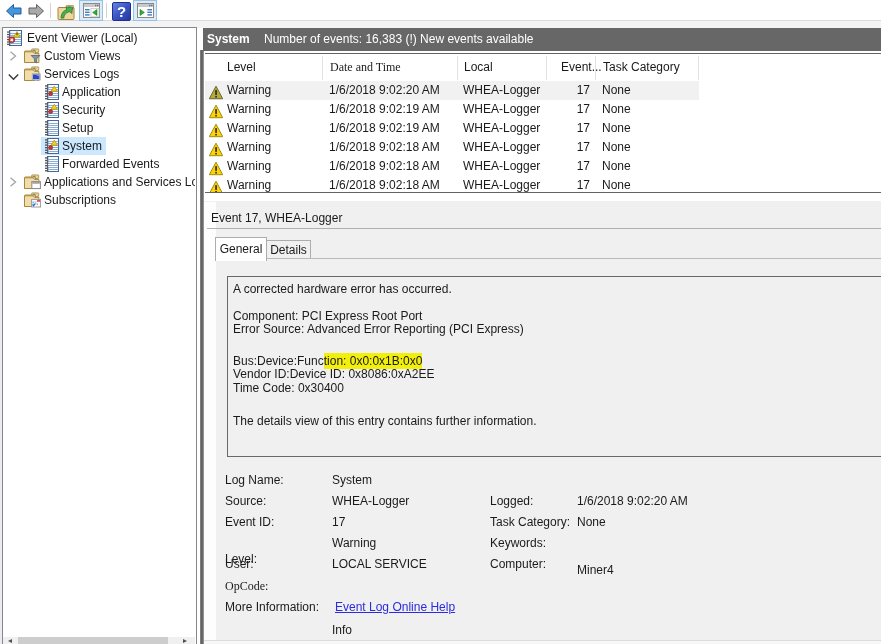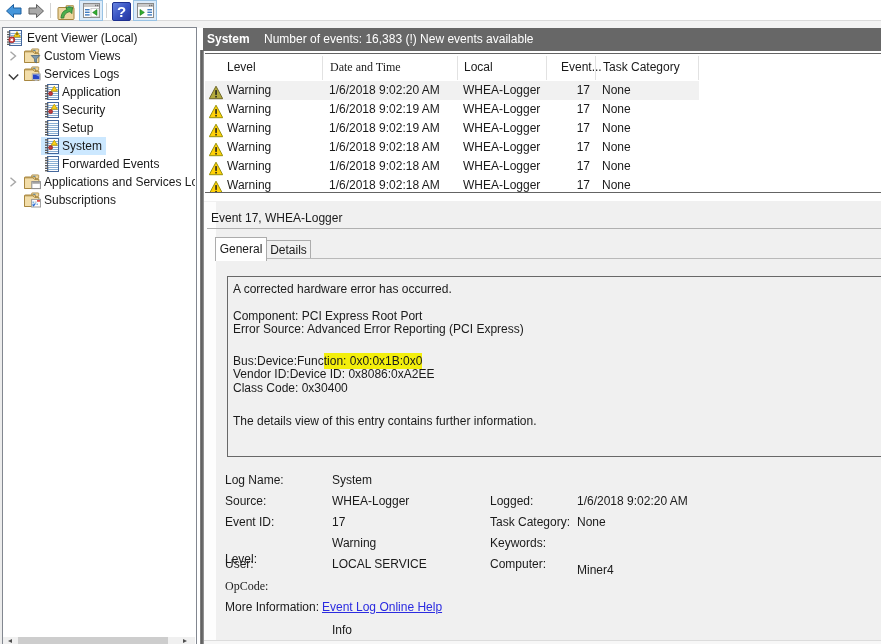--- a/index.html
+++ b/index.html
@@ -388,21 +388,21 @@
 <div class="abs" style="left:266px;top:240px;width:45px;height:18px;background:#f0f0f0;border:1px solid #acacac;border-bottom:none;box-sizing:border-box;text-align:center;line-height:18px;">Details</div>
 <div class="abs" style="left:266px;top:258px;width:615px;height:1px;background:#b9b9b9;"></div>
 <div class="abs" style="left:215px;top:237px;width:52px;height:24px;background:#ffffff;border:1px solid #acacac;border-bottom:none;box-sizing:border-box;text-align:center;line-height:22px;">General</div>
 
 <div class="abs" style="left:227px;top:276px;width:654px;height:181px;border:1px solid #686868;border-right:none;box-sizing:border-box;background:#f0f0f0;"></div>
 <div class="glab" style="left:233px;top:282px;">A corrected hardware error has occurred.</div>
 <div class="glab" style="left:233px;top:309px;">Component: PCI Express Root Port</div>
 <div class="glab" style="left:233px;top:322px;">Error Source: Advanced Error Reporting (PCI Express)</div>
 <div class="glab" style="left:233px;top:354px;">Bus:Device:Func<span id="hl" style="background:#f3ef0c;padding:1px 0;">tion: 0x0:0x1B:0x0</span></div>
 <div class="glab" style="left:233px;top:367px;">Vendor ID:Device ID: 0x8086:0xA2EE</div>
-<div class="glab" style="left:233px;top:381px;">Class Code: 0x30400</div>
+<div class="glab" style="left:233px;top:381px;">Time Code: 0x30400</div>
 <div class="glab" style="left:233px;top:414px;">The details view of this entry contains further information.</div>
 
 <div class="dl" style="left:225px;top:473px;">Log Name:</div>      
 <div class="dl" style="left:332px;top:473px;">System</div>
 <div class="dl" style="left:225px;top:494px;">Source:</div>        
 <div class="dl" style="left:332px;top:494px;">WHEA-Logger</div>
 <div class="dl" style="left:490px;top:494px;">Logged:</div>        
 <div class="dl" style="left:577px;top:494px;">1/6/2018 9:02:20 AM</div>
 <div class="dl" style="left:225px;top:515px;">Event ID:</div>      
 <div class="dl" style="left:332px;top:515px;">17</div>
@@ -411,15 +411,15 @@
 <div class="dl" style="left:225px;top:536px;margin-top:16px;">Level:</div>         
 <div class="dl" style="left:332px;top:536px;">Warning</div>
 <div class="dl" style="left:490px;top:536px;">Keywords:</div>
 <div class="dl" style="left:225px;top:557px;">User:</div>          
 <div class="dl" style="left:332px;top:557px;">LOCAL SERVICE</div>
 <div class="dl" style="left:490px;top:557px;">Computer:</div>      
 <div class="dl" style="left:577px;top:557px;margin-top:6px;">Miner4</div>
 <div class="dl" style="left:225px;top:579px;font-family:Liberation Serif, serif;">OpCode:</div>        
 <div class="dl" style="left:332px;top:579px;margin-top:44px;">Info</div>
 <div class="dl" style="left:225px;top:600px;">More Information:</div>
-<div class="dl" style="left:322px;top:600px;"><span style="color:#2b2be0;text-decoration:underline;">Event Log Online Help</span></div>
+<div class="dl" style="left:335px;top:600px;"><span style="color:#2b2be0;text-decoration:underline;">Event Log Online Help</span></div>
 
 <div class="abs" style="left:204px;top:640px;width:677px;height:4px;background:#f7f7f7;border-top:1px solid #dcdcdc;box-sizing:border-box;"></div>
 
 </body></html>

